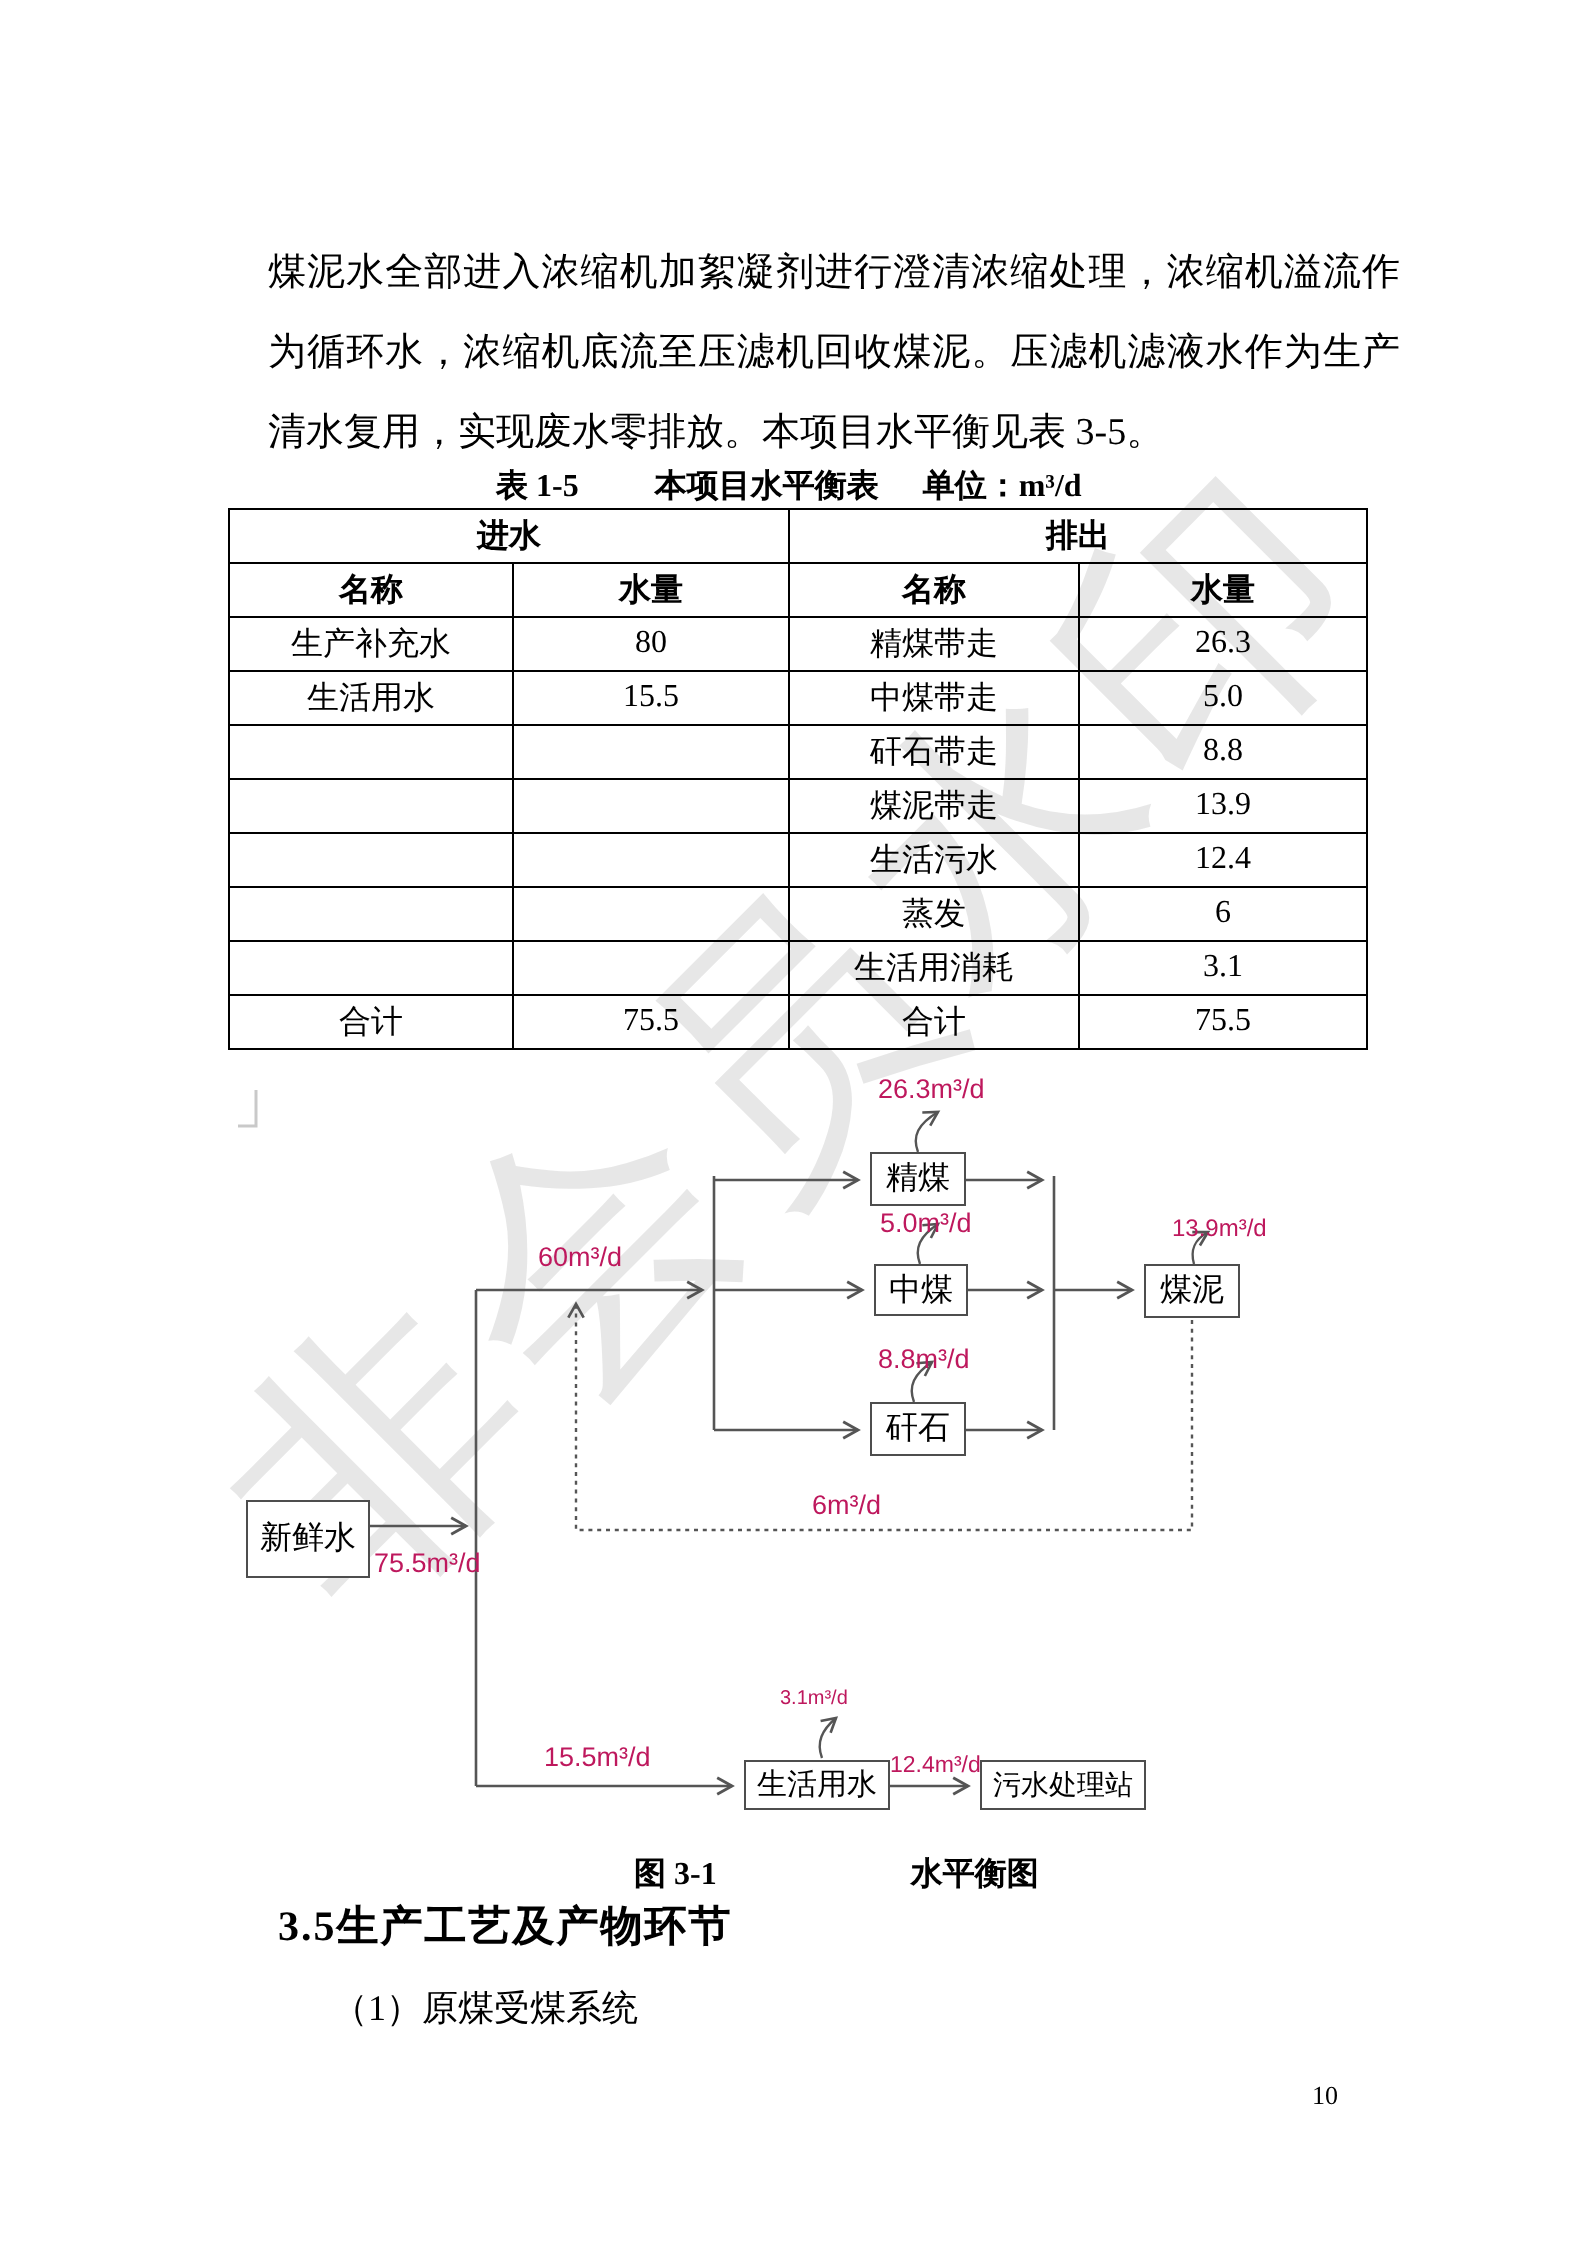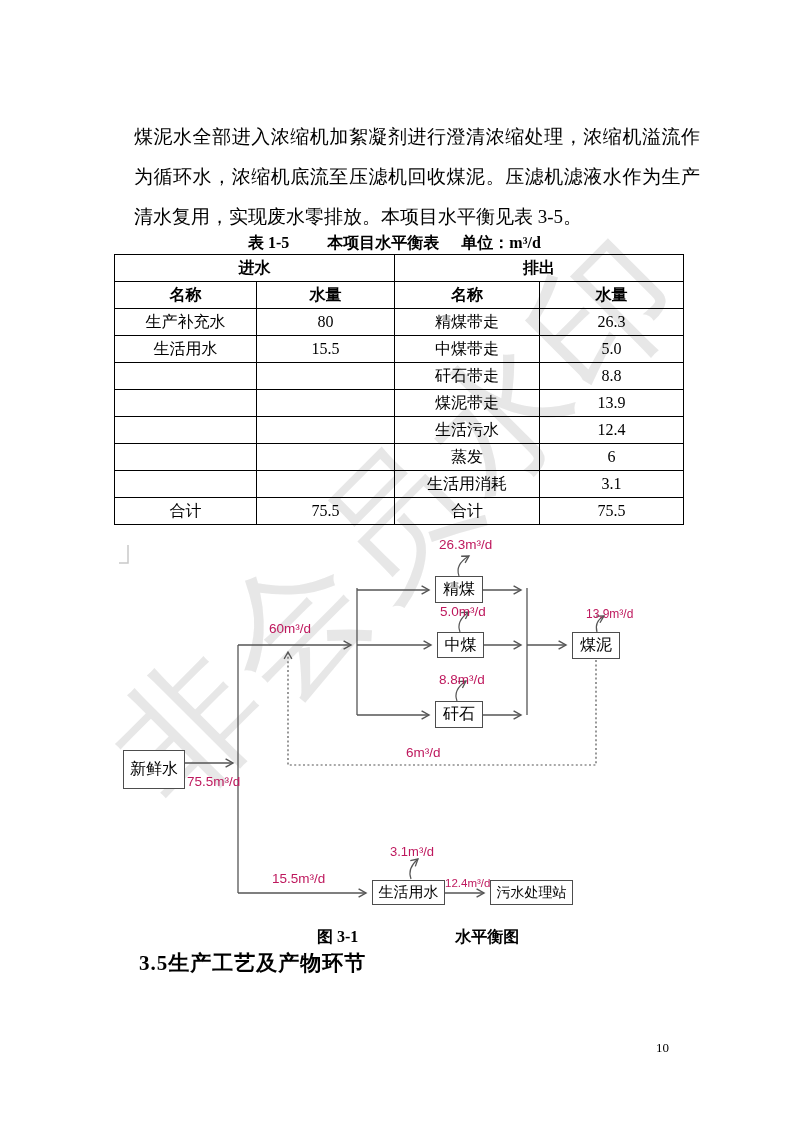--- a/index.html
+++ b/index.html
@@ -179,23 +179,24 @@
     </div>
 
   <div class="flabel" style="left:269px;top:621px;">60m³/d</div>
   <div class="flabel" style="left:187px;top:774px;">75.5m³/d</div>
   <div class="flabel" style="left:439px;top:537px;">26.3m³/d</div>
   <div class="flabel" style="left:440px;top:604px;">5.0m³/d</div>
   <div class="flabel" style="left:439px;top:672px;">8.8m³/d</div>
   <div class="flabel" style="left:586px;top:607px;font-size:12px;">13.9m³/d</div>
   <div class="flabel" style="left:406px;top:745px;">6m³/d</div>
   <div class="flabel" style="left:272px;top:871px;">15.5m³/d</div>
-  <div class="flabel" style="left:390px;top:844px;font-size:13px;">3.1m³/d</div>
+  <div class="flabel" style="left:390px;top:844px;font-size:10px;">3.1m³/d</div>
   <div class="flabel" style="left:445px;top:877px;font-size:11.5px;">12.4m³/d</div>
 
   <div class="caption">
     <span>图 3-1</span><span class="g1">水平衡图</span>
   </div>
 
   <div class="heading">3.5生产工艺及产物环节</div>
+  <div class="subitem">（1）原煤受煤系统</div>
   <div class="pagenum">10</div>
 
 </div>
 
 </body></html>

